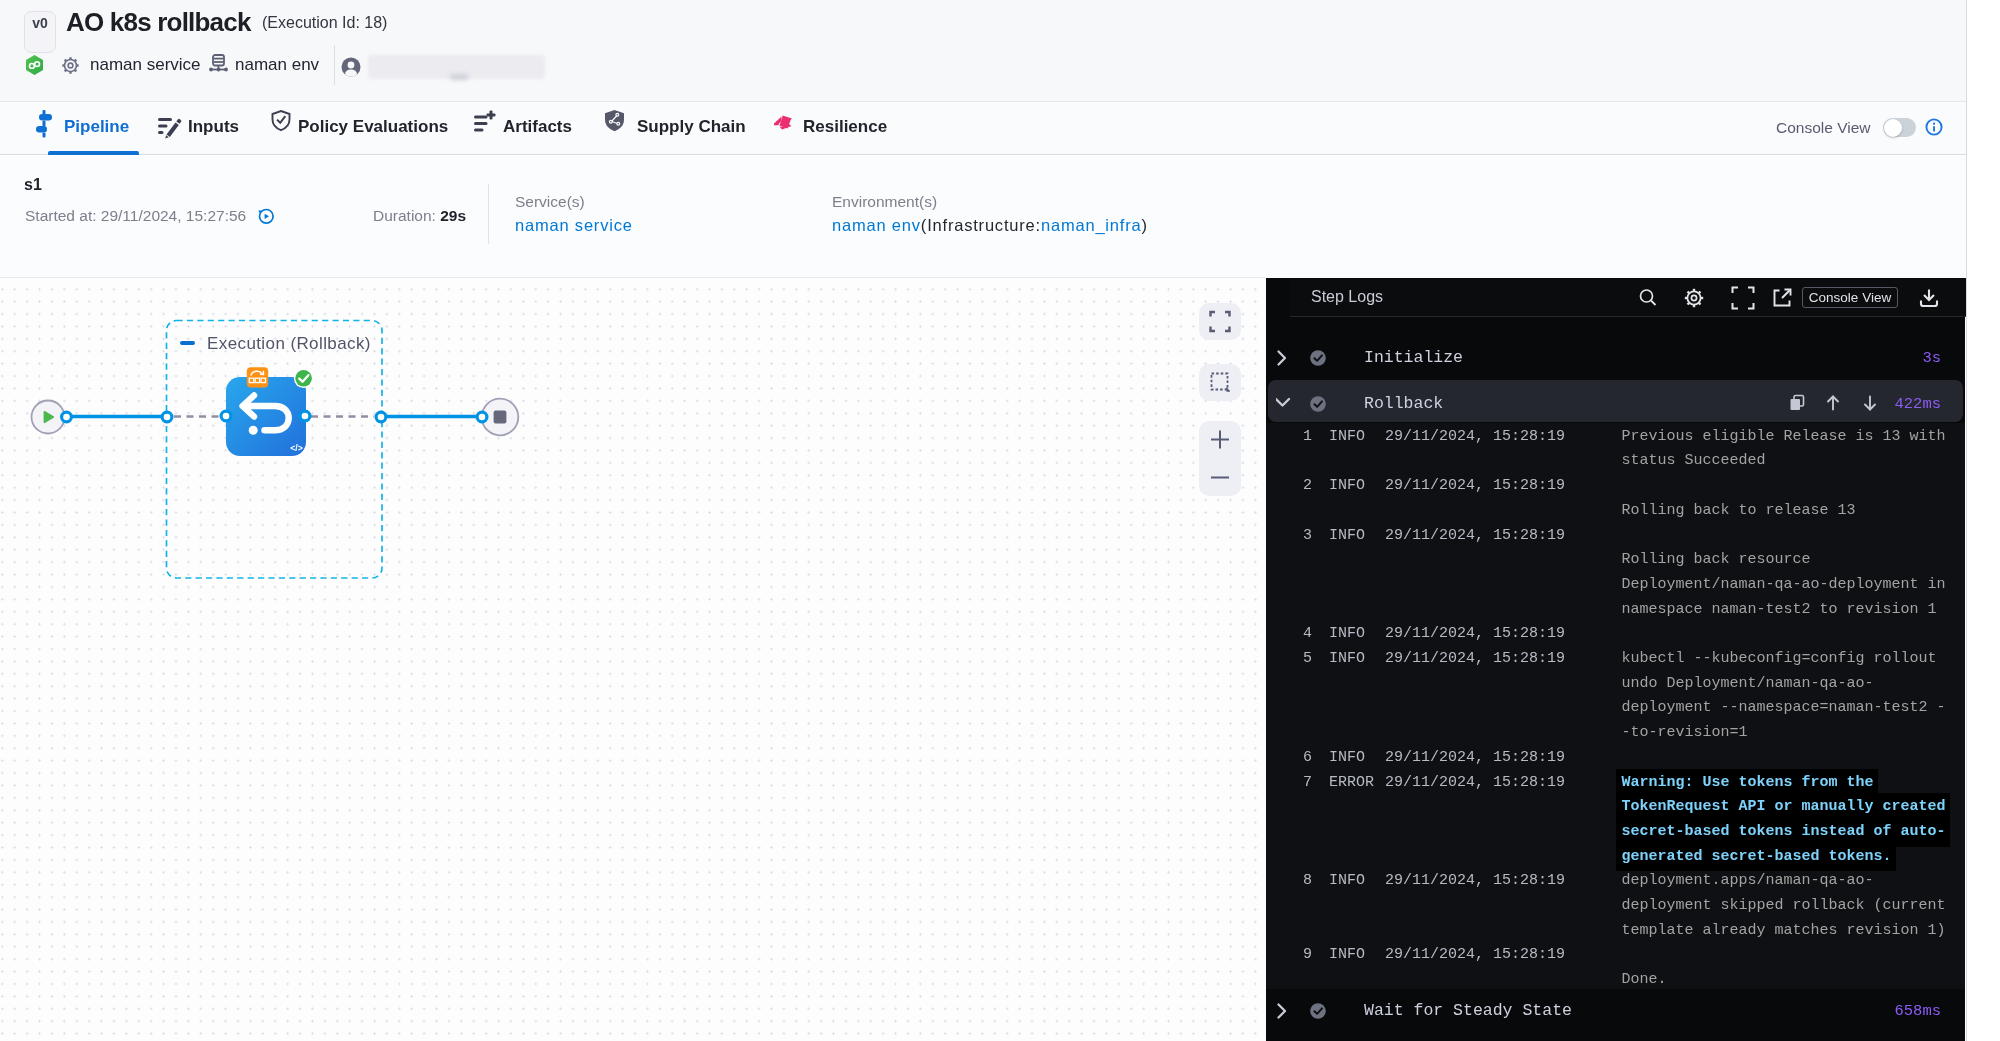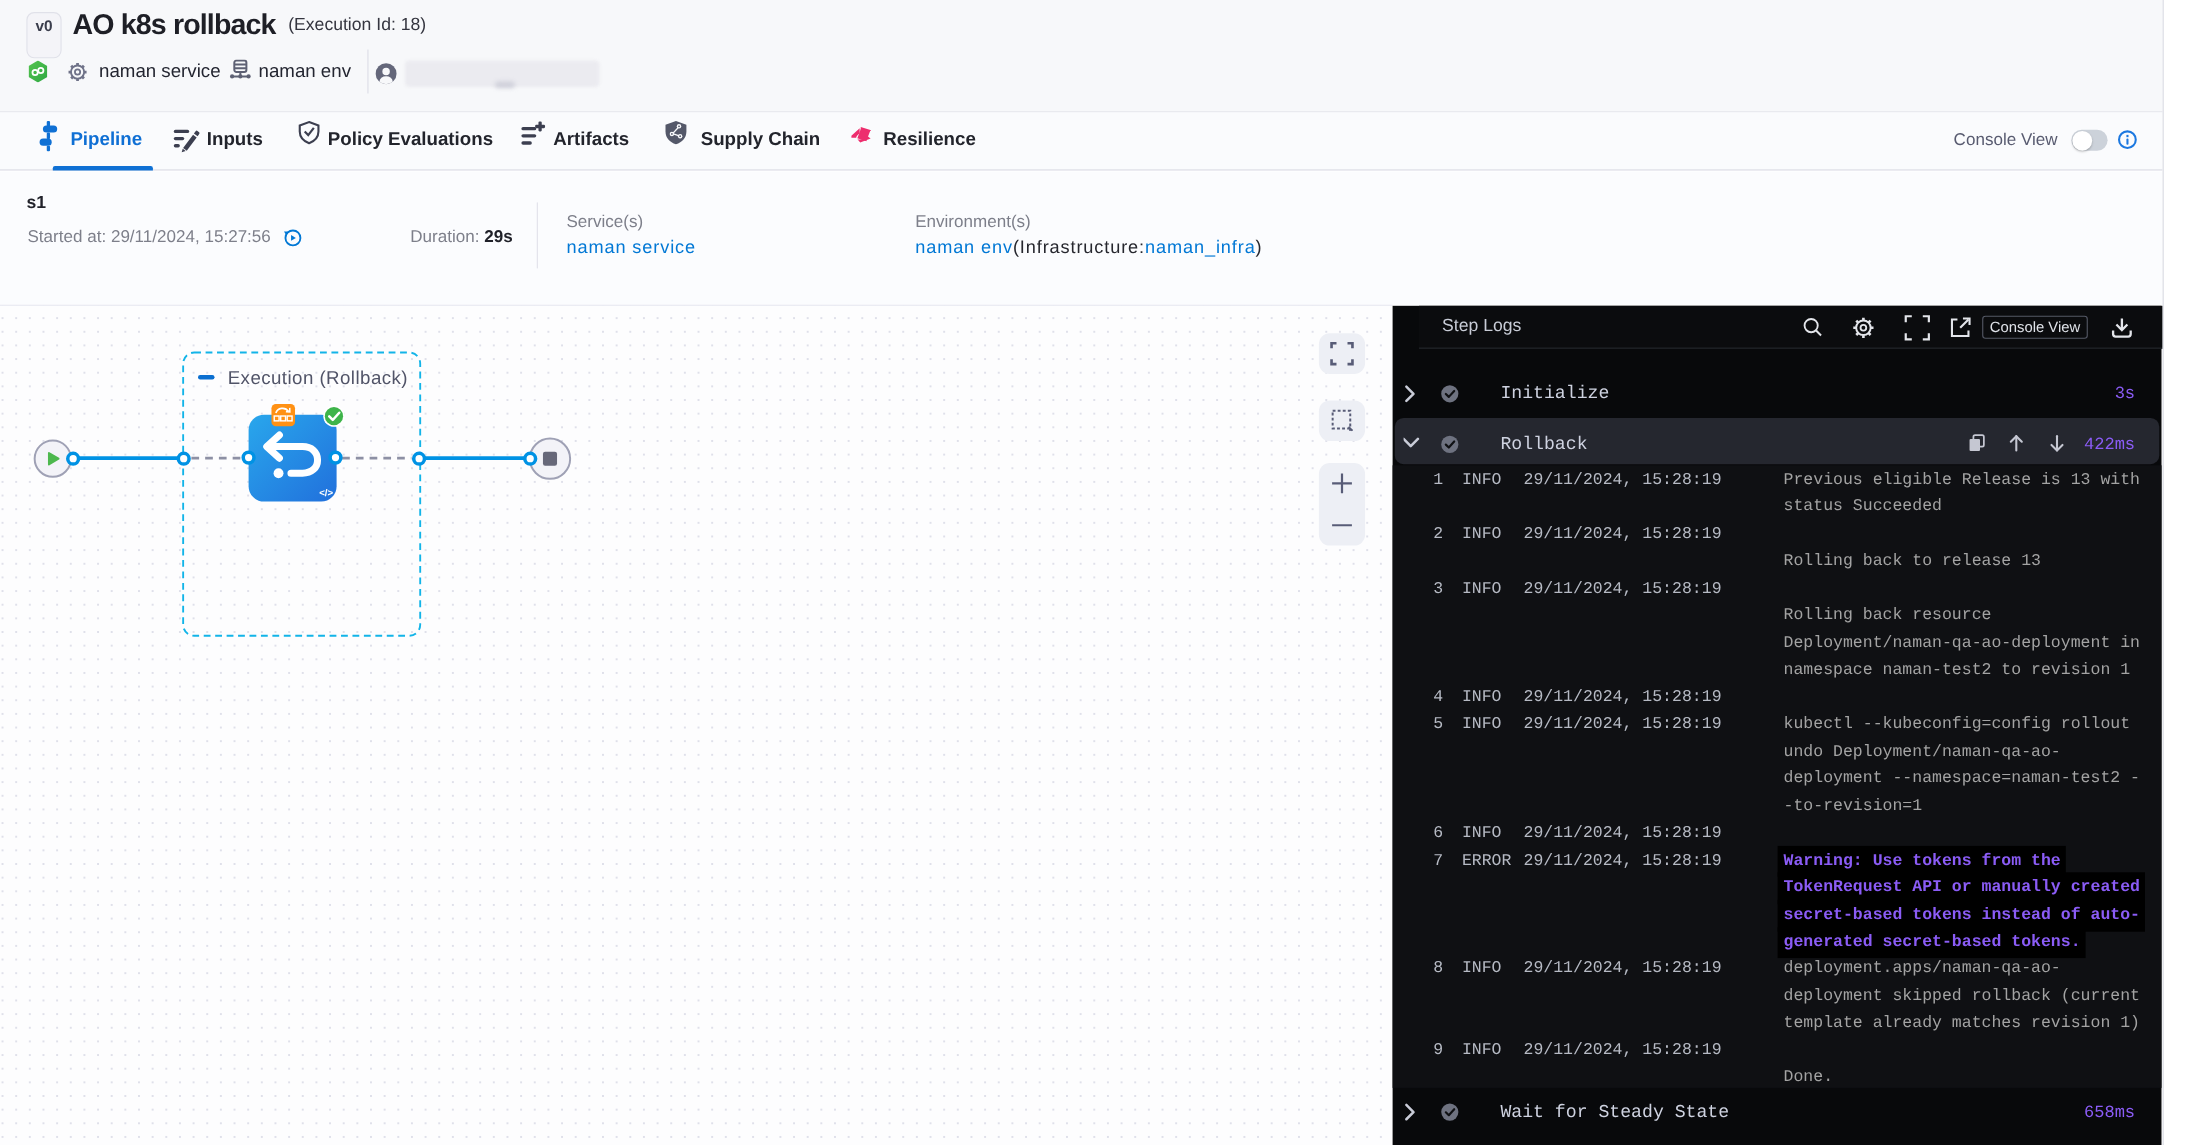--- a/index.html
+++ b/index.html
@@ -56,21 +56,21 @@
 .secrow { position:absolute; left:0; width:699px; }
 .sectitle { position:absolute; left:98px; font-family:"Liberation Mono", monospace; font-size:16.5px; color:#ced2e0; }
 .secdur { position:absolute; right:24px; font-family:"Liberation Mono", monospace; font-size:15.5px; color:#8b5cf6; }
 #rollbackrow { top:102px; height:42px; left:2px; width:695px; background:#25272f; border-radius:8px; }
 #logbody { position:absolute; left:0; top:146.8px; width:699px; font-family:"Liberation Mono", monospace; font-size:15px; }
 .lrow { position:absolute; height:24.7px; line-height:24.7px; white-space:pre; }
 .ln { position:absolute; width:46px; text-align:right; color:#b6bac4; }
 .lv { position:absolute; left:63px; color:#b6bac4; }
 .ts { position:absolute; left:119px; color:#b6bac4; }
 .msg { position:absolute; left:355.4px; color:#a3a3a3; }
-.err { color:#8b5cf6; font-weight:bold; background:#000000; padding:2px 5px; margin:-2px -5px; }
+.err { color:#7dd3fc; font-weight:bold; background:#000000; padding:2px 5px; margin:-2px -5px; }
 </style>
 </head>
 <body>
 <div id="page">
 
   <div class="abs" id="tophdr">
     <div class="abs" id="v0badge">v0</div>
     <div class="abs" id="ptitle">AO k8s rollback</div>
     <div class="abs" id="execid">(Execution Id: 18)</div>
     <svg class="abs" style="left:26px;top:55px" width="17" height="20" viewBox="0 0 17 20">

